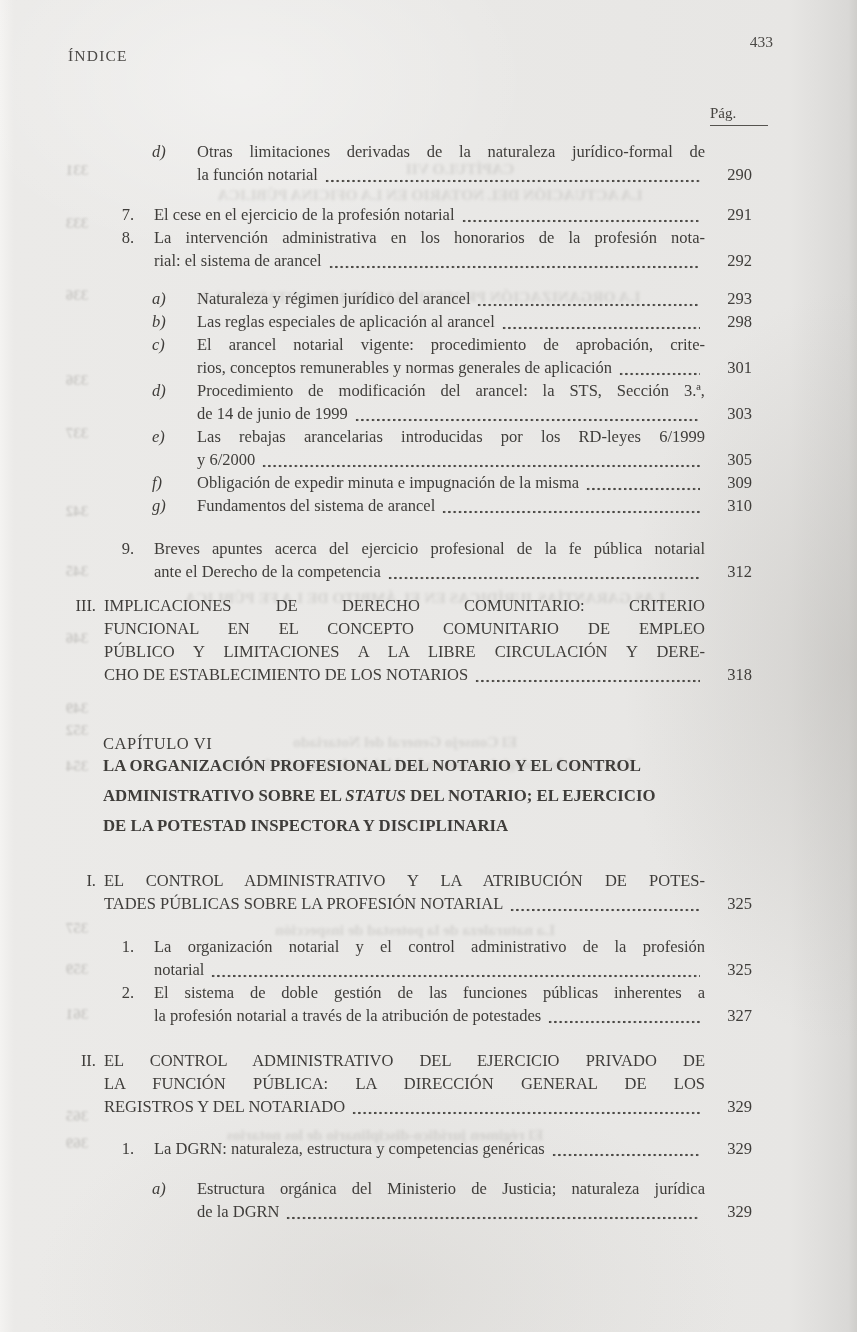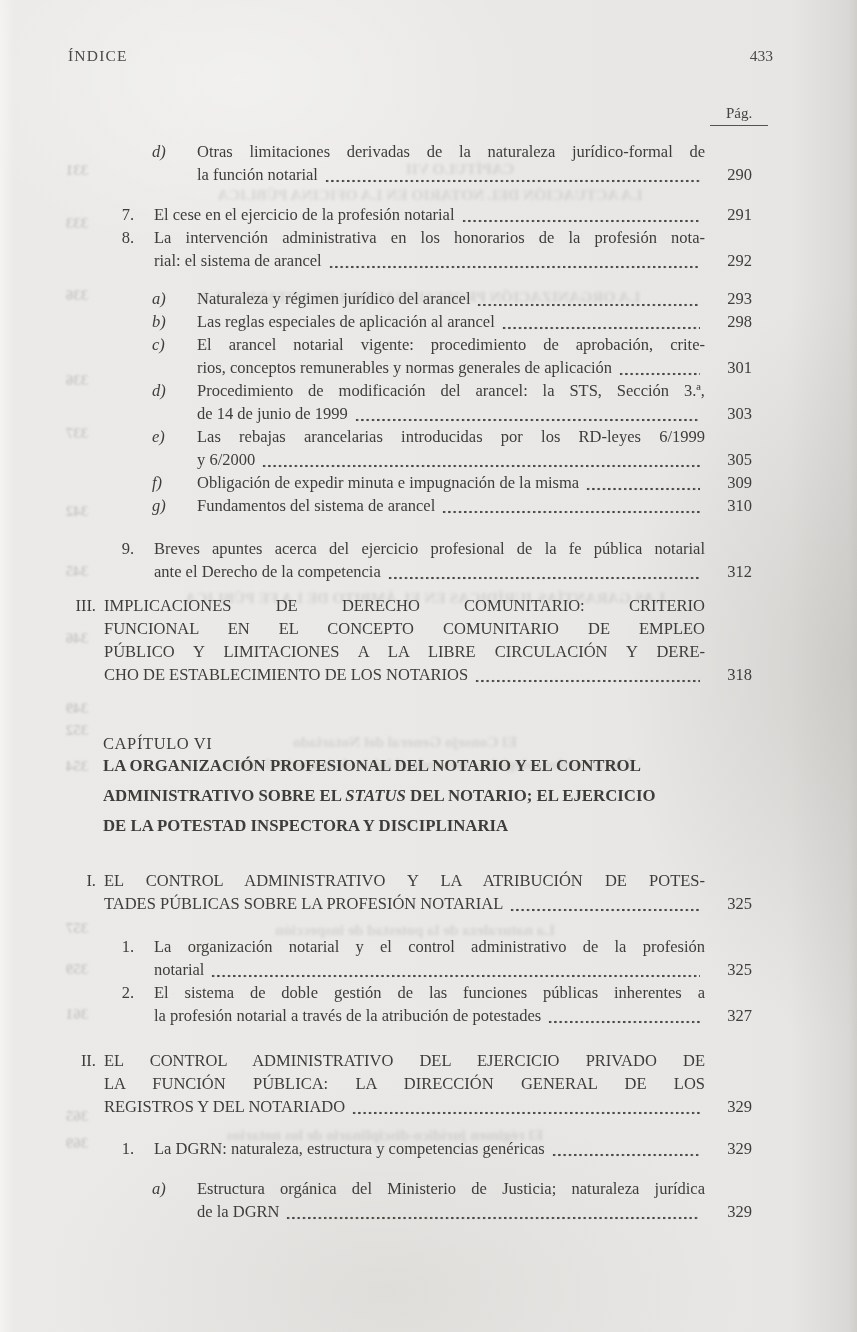--- a/index.html
+++ b/index.html
@@ -16,26 +16,26 @@
       radial-gradient(ellipse 300px 500px at 99% 50%, rgba(190,188,184,.5), rgba(190,188,184,0) 75%),
       linear-gradient(90deg,#f4f3f1 0px,#ebeae8 14px,#e9e8e6 55%,#e7e6e4 92%,#d9d8d6 99%,#cfcecb 100%);
     color:#3f3d3a;
   }
   
   .running-header{
     position:absolute;top:47px;left:68px;
     font-size:15.5px;letter-spacing:1.2px;color:#4a4845;
   }
   .folio{
-    position:absolute;top:47px;right:84px;
+    position:absolute;top:33px;right:84px;
     font-size:15.5px;color:#4a4845;
   }
   .pag-head{
     position:absolute;top:105px;right:89px;width:58px;
-    text-align:center;font-size:15px;color:#45433f;
+    font-size:15px;color:#45433f;
     border-bottom:1.6px solid #55534f;padding-bottom:3px;
   }
   
   .content{
     position:absolute;top:140px;left:0;width:752px;z-index:2;
     font-size:16.5px;line-height:23px;
   }
   .entry{position:relative;}
   .entry .lbl{position:absolute;top:0;}
   .lvl-roman{margin-left:104px;}

